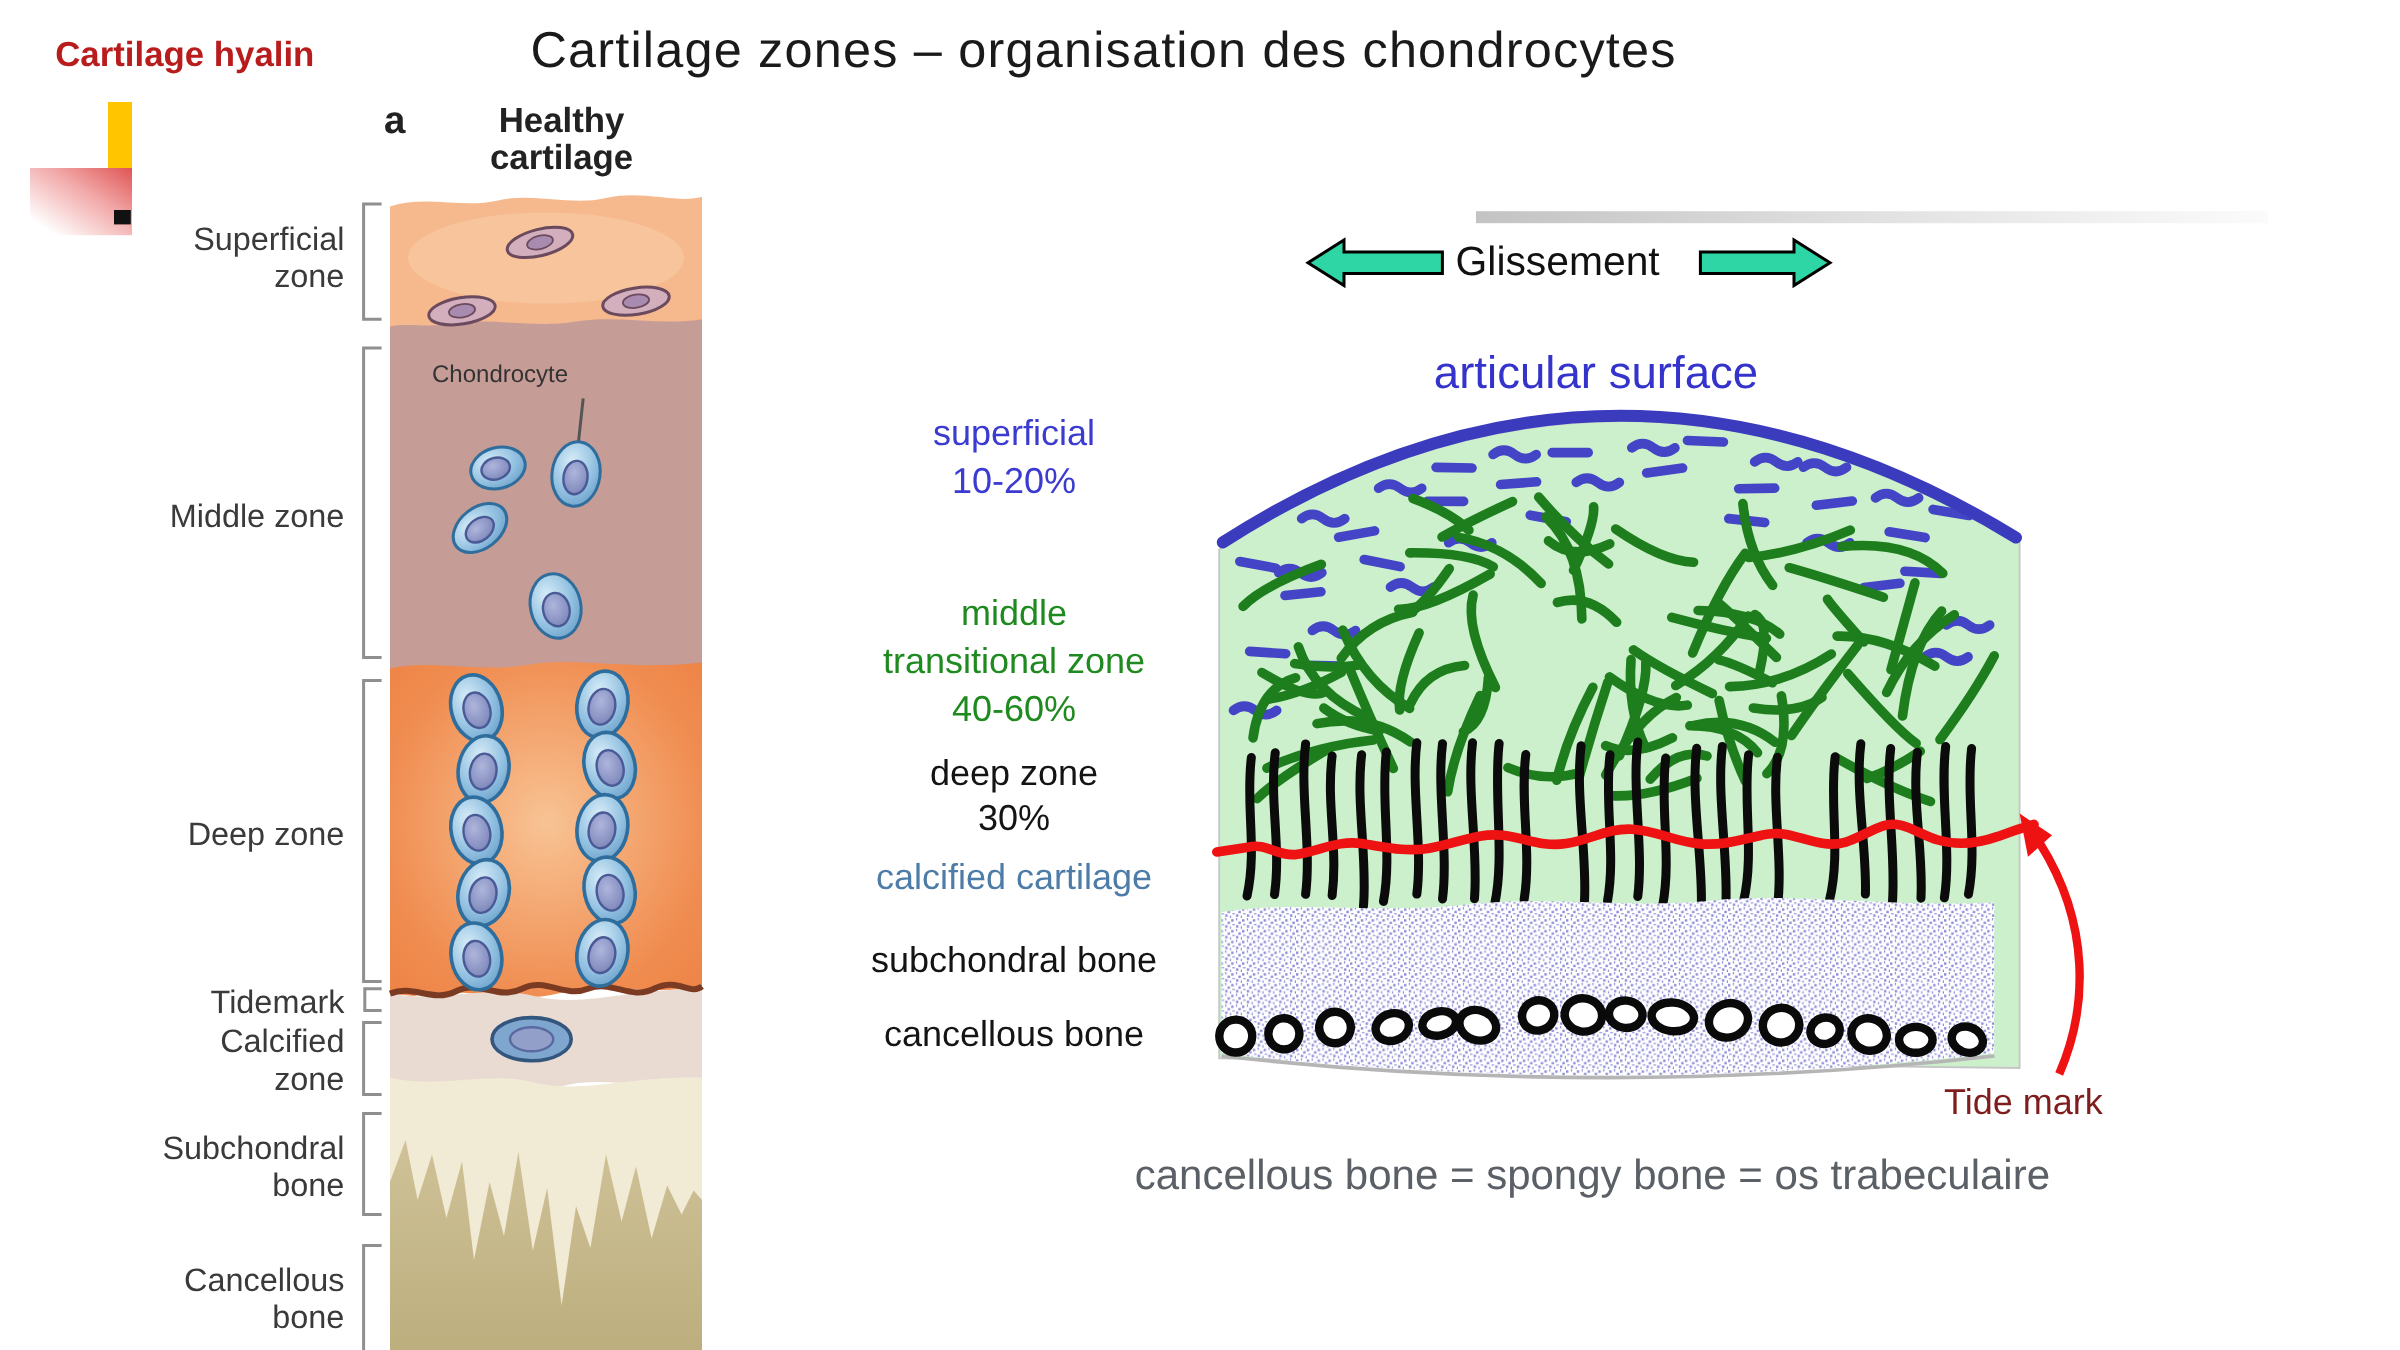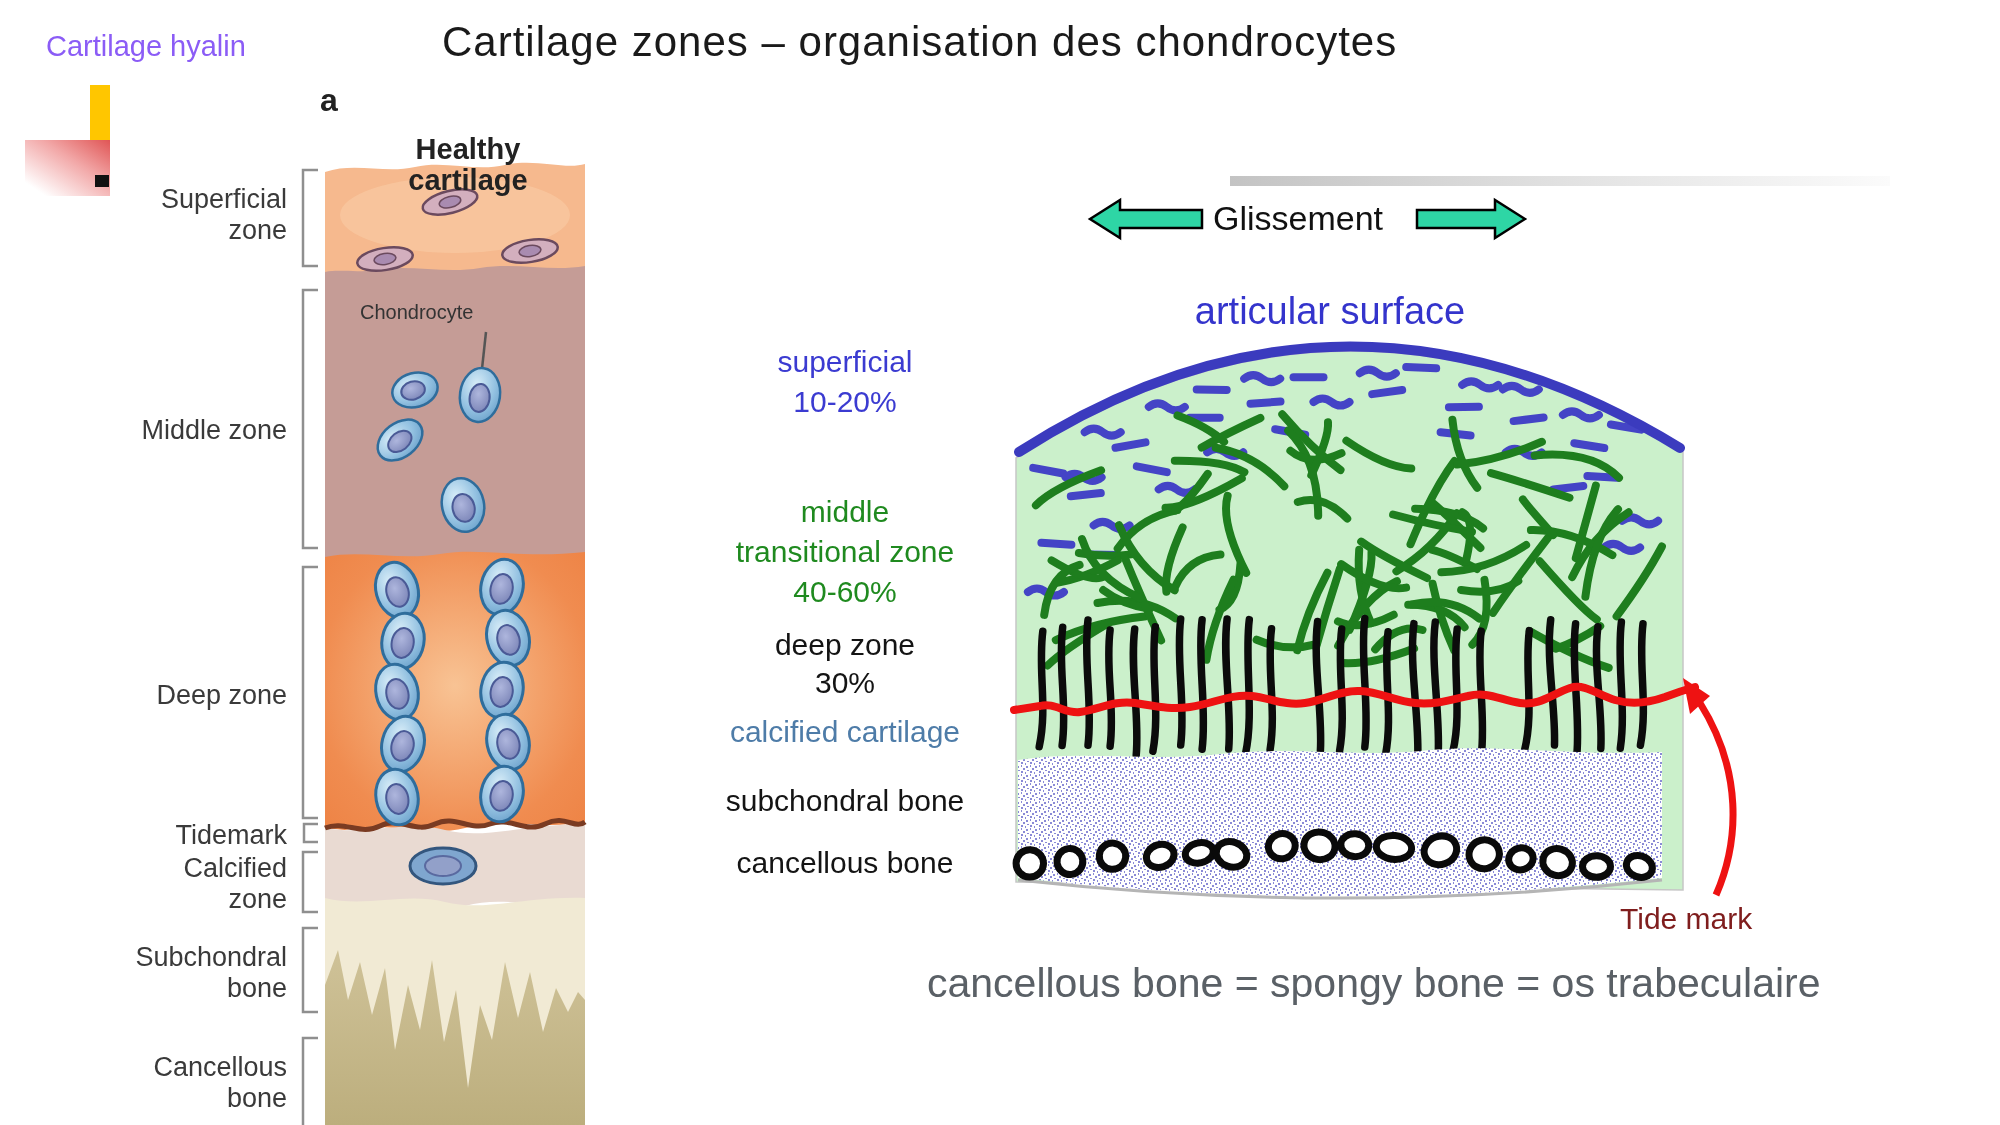--- a/index.html
+++ b/index.html
@@ -2,41 +2,41 @@
 <html><head>
 <meta charset="utf-8">
 <style>
   html,body{margin:0;padding:0;background:#888;}
   .slide{
     position:relative; width:2000px; height:1125px; background:#ffffff;
     font-family:"Liberation Sans", sans-serif; overflow:hidden;
   }
   .abs{position:absolute;}
   
-  .corner-label{left:46px; top:30px; font-size:29px; font-weight:normal; color:#8b5cf6;}
+  .corner-label{left:46px; top:30px; font-size:29px; font-weight:bold; color:#b91c1c;}
   .main-title{left:442px; top:18px; font-size:42px; color:#1a1a1a; letter-spacing:1px; white-space:nowrap;}
   .deco-yellow{left:90px; top:85px; width:20px; height:56px; background:#FFC600;}
   .deco-pink{left:25px; top:140px; width:85px; height:56px;
              background:linear-gradient(to bottom left,#e05555 0%,#f2a8a8 40%,#ffffff 88%);}
   .deco-black{left:95px; top:175px; width:14px; height:12px; background:#111;}
   
   .zlbl{left:85px; width:202px; text-align:right; font-size:27px; line-height:31px; color:#3a3a3a;}
   .panel-letter{left:320px; top:82px; font-size:32px; font-weight:bold; color:#222;}
-  .panel-title{left:393px; top:86px; width:150px; text-align:center; font-size:29px; line-height:31px; font-weight:bold; color:#222;margin-top:48px;}
+  .panel-title{left:393px; top:86px; width:150px; text-align:center; font-size:29px; line-height:31px; font-weight:bold; color:#222;}
   .chondro-label{left:360px; top:301px; font-size:20px; color:#333;}
   
   .glissement{left:1213px; top:199px; font-size:34px; color:#111;text-align:center;}
   .artsurf{left:1180px; top:290px; width:300px; text-align:center; font-size:38px; color:#3434CC;}
   .ann{left:690px; width:310px; text-align:center; font-size:30px; line-height:40px;}
   .ann-blue{color:#3B3BD1;}
   .ann-green{color:#1F8A1F;}
   .ann-black{color:#141414; line-height:38px;}
   .ann-steel{color:#4E7CA8;}
   .tidemark-red{left:1620px; top:902px; font-size:30px; color:#7f1d1d; white-space:nowrap;}
-  .footnote{left:927px; top:960px; width:800px; text-align:center; font-size:41px; color:#5A6066; white-space:nowrap;}
+  .footnote{left:927px; top:960px; width:800px; text-align:center; font-size:35px; color:#5A6066; white-space:nowrap;}
   svg{position:absolute; left:0; top:0;}
 </style>
 </head>
 <body>
 
 <div class="slide">
 
   <svg id="art" width="2000" height="1125" viewBox="0 0 2000 1125">
     <defs>
       <radialGradient id="cellBlue" cx="38%" cy="32%" r="85%">

